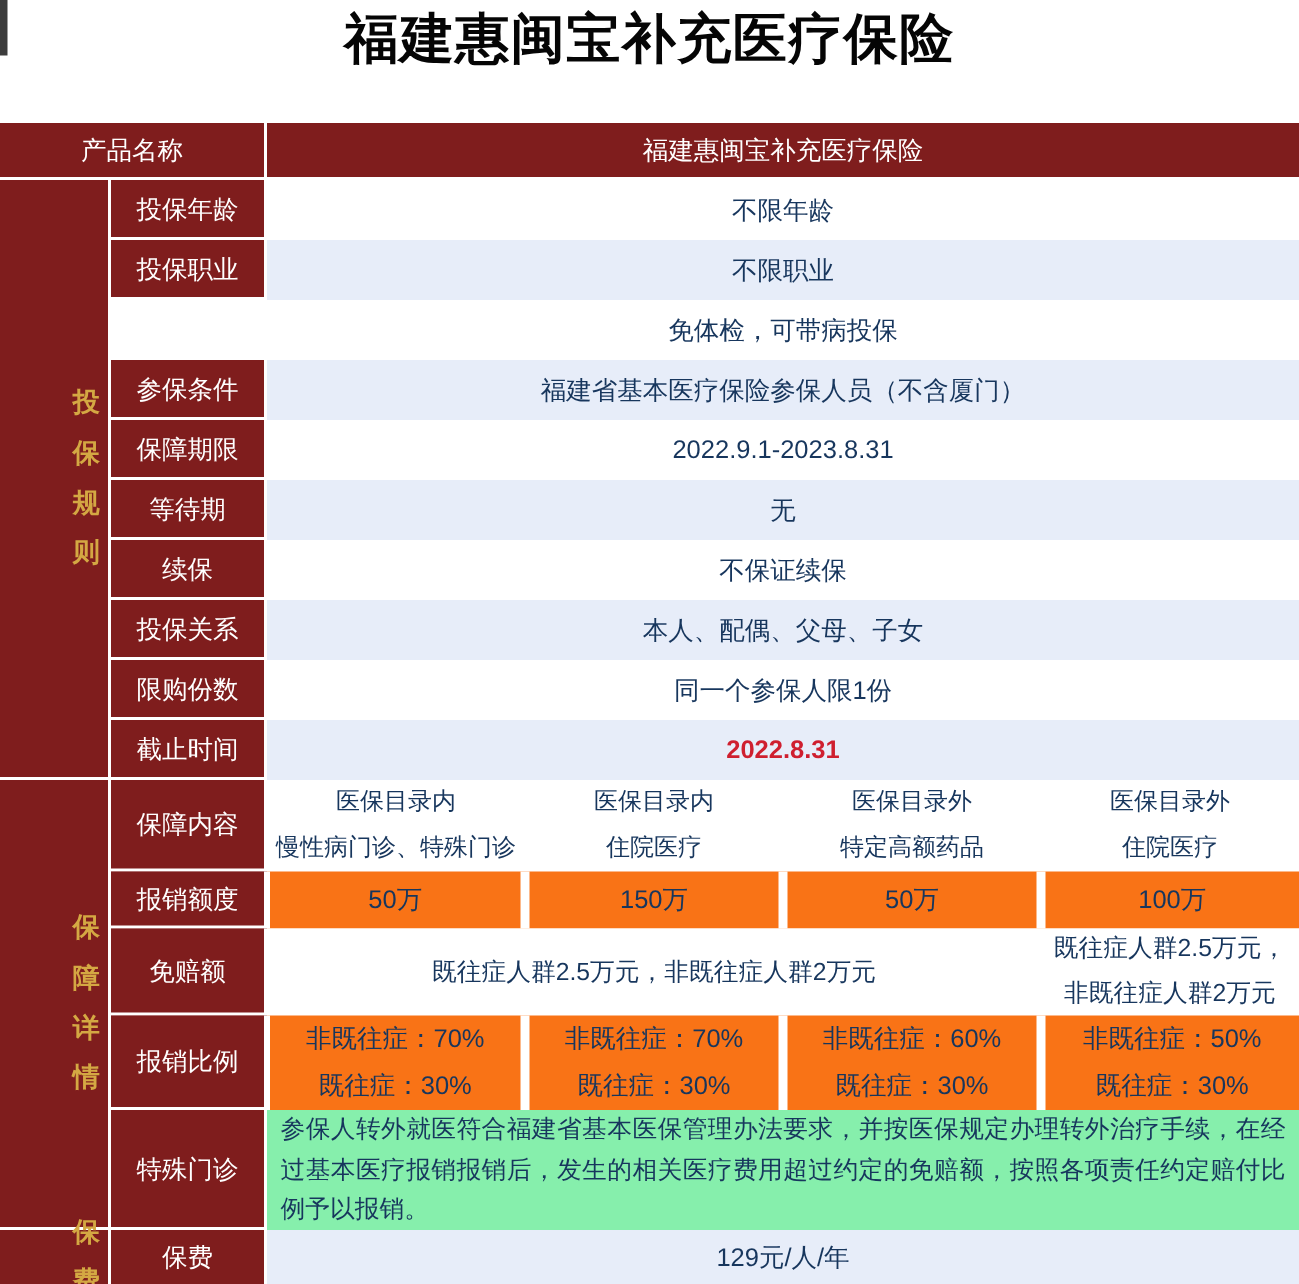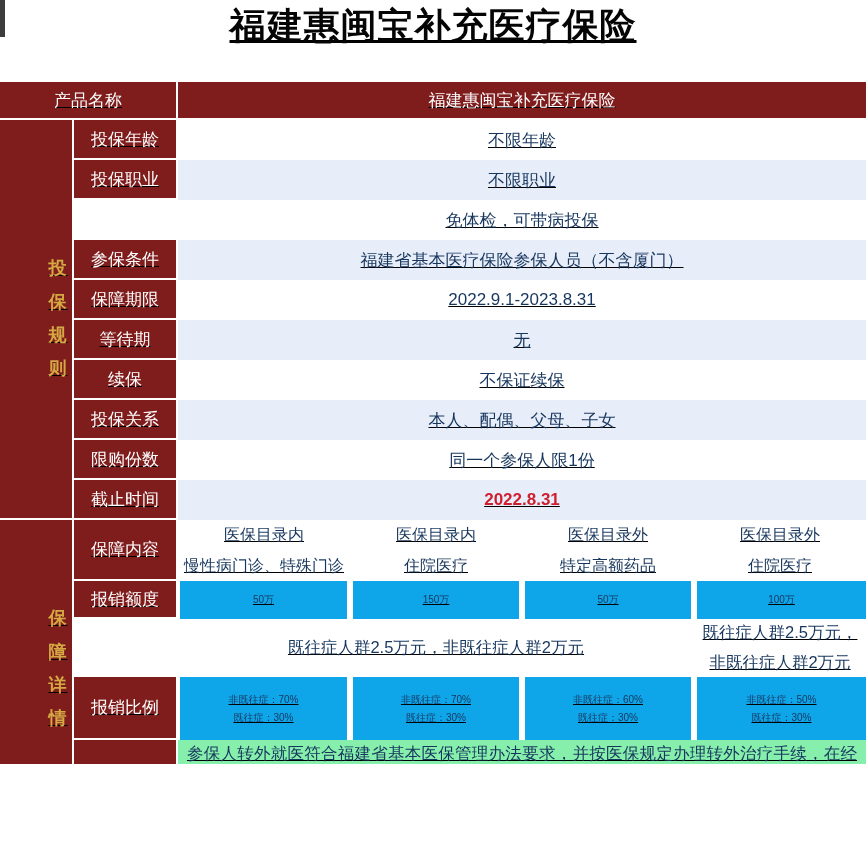--- a/index.html
+++ b/index.html
@@ -2,21 +2,21 @@
 <html><head>
 <meta charset="utf-8">
 <style>
   html,body{margin:0;padding:0;}
   body{
     width:866px;height:856px;
     background:#ffffff;
     font-family:"Liberation Sans","DejaVu Sans",sans-serif;
     -webkit-font-smoothing:antialiased;
   }
-  .page{width:866px;height:764px;position:relative;overflow:hidden;text-decoration:underline;}
+  .page{width:866px;height:856px;position:relative;overflow:hidden;}
 
   
   .title-block{
     height:82px;position:relative;
     display:flex;align-items:flex-start;justify-content:center;
   }
   .corner-bar{
     position:absolute;left:0;top:0;width:5px;height:37px;background:#3c3c3c;
   }
   .page-title{
@@ -57,23 +57,23 @@
   
   .group-rules{grid-column:1;grid-row:2 / 12;}
   .group-detail{grid-column:1;grid-row:12 / 17;}
   .group-premium{grid-column:1;grid-row:17;border-bottom:0;}
 
   .label-col{grid-column:2;}
   .value-span{grid-column:3 / 7;}
 
   
   .blue4{
-    background:#0ea5e9;
+    background:#f97316;
     border-left:3px solid #ffffff;border-right:3px solid #ffffff;
-    line-height:1.8;font-size:10px;
+    line-height:1.8;font-size:17px;
   }
   .blue4.first{border-left:2px solid #ffffff;}
   .blue4.last{border-right:0;}
 
   .cov-head{
     background:#ffffff;line-height:1.9;font-size:16px;
   }
   .deductible-merged{grid-column:3 / 6;background:#ffffff;font-size:16.5px;}
   .deductible-last{
     grid-column:6;background:#ffffff;font-size:16.5px;
@@ -146,20 +146,21 @@
 特定高额药品</div>
     <div class="cell cov-head pre" style="grid-row:12;grid-column:6">医保目录外
 住院医疗</div>
 
     <div class="cell dark label-col" style="grid-row:13">报销额度</div>
     <div class="cell blue4 first" style="grid-row:13;grid-column:3">50万</div>
     <div class="cell blue4" style="grid-row:13;grid-column:4">150万</div>
     <div class="cell blue4" style="grid-row:13;grid-column:5">50万</div>
     <div class="cell blue4 last" style="grid-row:13;grid-column:6">100万</div>
 
+    <div class="cell dark label-col" style="grid-row:14">免赔额</div>
     <div class="cell deductible-merged" style="grid-row:14">既往症人群2.5万元，非既往症人群2万元</div>
     <div class="cell deductible-last" style="grid-row:14">既往症人群2.5万元，非既往症人群2万元</div>
 
     <div class="cell dark label-col" style="grid-row:15">报销比例</div>
     <div class="cell blue4 first pre" style="grid-row:15;grid-column:3">非既往症：70%
 既往症：30%</div>
     <div class="cell blue4 pre" style="grid-row:15;grid-column:4">非既往症：70%
 既往症：30%</div>
     <div class="cell blue4 pre" style="grid-row:15;grid-column:5">非既往症：60%
 既往症：30%</div>

